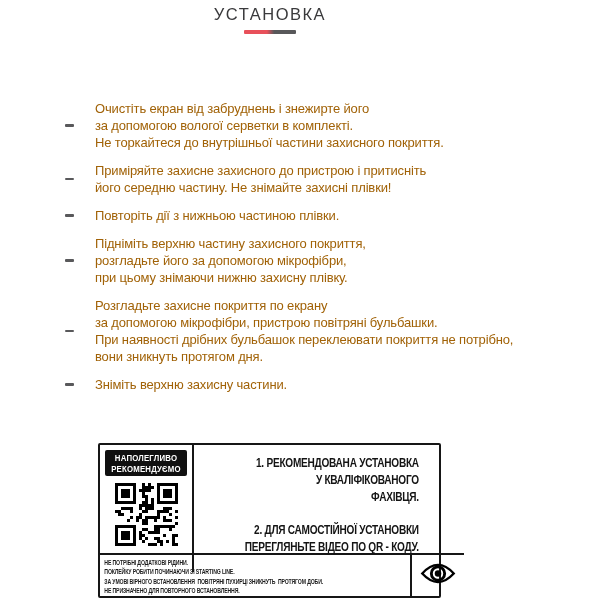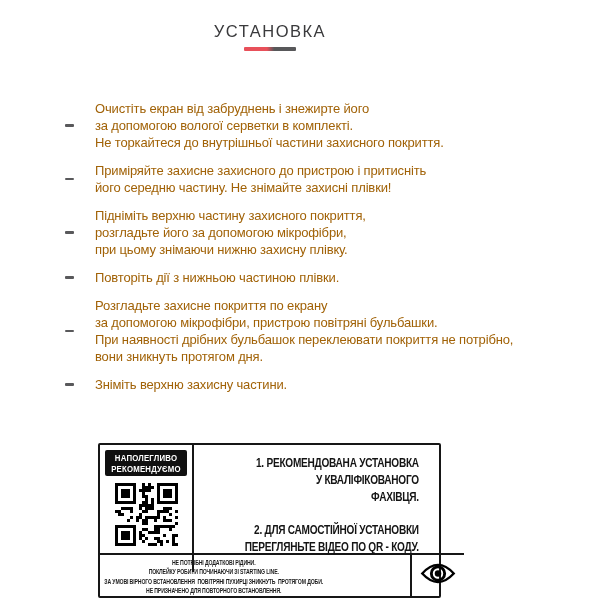--- a/index.html
+++ b/index.html
@@ -6,21 +6,21 @@
   body{
     width:600px;height:600px;background:#ffffff;
     font-family:"Liberation Sans", sans-serif;
     color:#59595b; overflow:hidden;
   }
   .sheet{position:relative;width:600px;height:600px;background:#fff;}
   .content{position:absolute;left:0;top:0;width:540px;}
 
   
   .title{
-    margin-top:20px;text-align:center;
+    margin-top:3px;text-align:center;
     font-size:16.5px;letter-spacing:1.5px;font-weight:500;
     color:#3a3a3c;line-height:22px;
   }
   .divider{
     width:52px;height:4px;margin:5px auto 0;
     border-radius:1px;
     background:linear-gradient(90deg,#e8505a 0%,#e8505a 44%,#58585a 58%,#58585a 100%);
   }
 
   
@@ -54,21 +54,21 @@
   }
   .qr-wrap{width:69px;height:69px;margin:4px auto 0;background:#fff;}
   .rec-right{padding:10px 4px 0 10px;min-width:0;text-align:right;}
   .rec-item{
     font-size:12px;font-weight:bold;line-height:17px;letter-spacing:-0.3px;
     white-space:pre;transform:scaleX(0.84);transform-origin:0 0;
     margin-bottom:16px;color:#141414;
   }
   .rec-bottom{
     border-top:2px solid #161616;
-    display:grid;grid-template-columns:1fr 54px;min-height:0;text-align:center;
+    display:grid;grid-template-columns:1fr 54px;min-height:0;
   }
   .footnotes{
     padding:3px 0 0 6px;
     transform:scaleX(0.72);transform-origin:0 0;
   }
   .footnote{
     font-size:7.2px;font-weight:bold;line-height:9.3px;letter-spacing:-0.2px;
     white-space:pre;color:#1c1c1c;
   }
   .eye-cell{
@@ -97,29 +97,29 @@
         <span class="dash">
             <i></i>
           </span>
         <div class="inst-text">Приміряйте захисне захисного до пристрою і притисніть
 його середню частину. Не знімайте захисні плівки!</div>
       </div>
       <div class="inst-item">
         <span class="dash">
             <i></i>
           </span>
+        <div class="inst-text">Повторіть дії з нижньою частиною плівки.</div>
+      </div>
+      <div class="inst-item">
+        <span class="dash">
+            <i></i>
+          </span>
         <div class="inst-text">Підніміть верхню частину захисного покриття,
 розгладьте його за допомогою мікрофібри,
 при цьому знімаючи нижню захисну плівку.</div>
-      </div>
-      <div class="inst-item">
-        <span class="dash">
-            <i></i>
-          </span>
-        <div class="inst-text">Повторіть дії з нижньою частиною плівки.</div>
       </div>
       <div class="inst-item">
         <span class="dash">
             <i></i>
           </span>
         <div class="inst-text">Розгладьте захисне покриття по екрану
 за допомогою мікрофібри, пристрою повітряні бульбашки.
 При наявності дрібних бульбашок переклеювати покриття не потрібно,
 вони зникнуть протягом дня.</div>
       </div>

